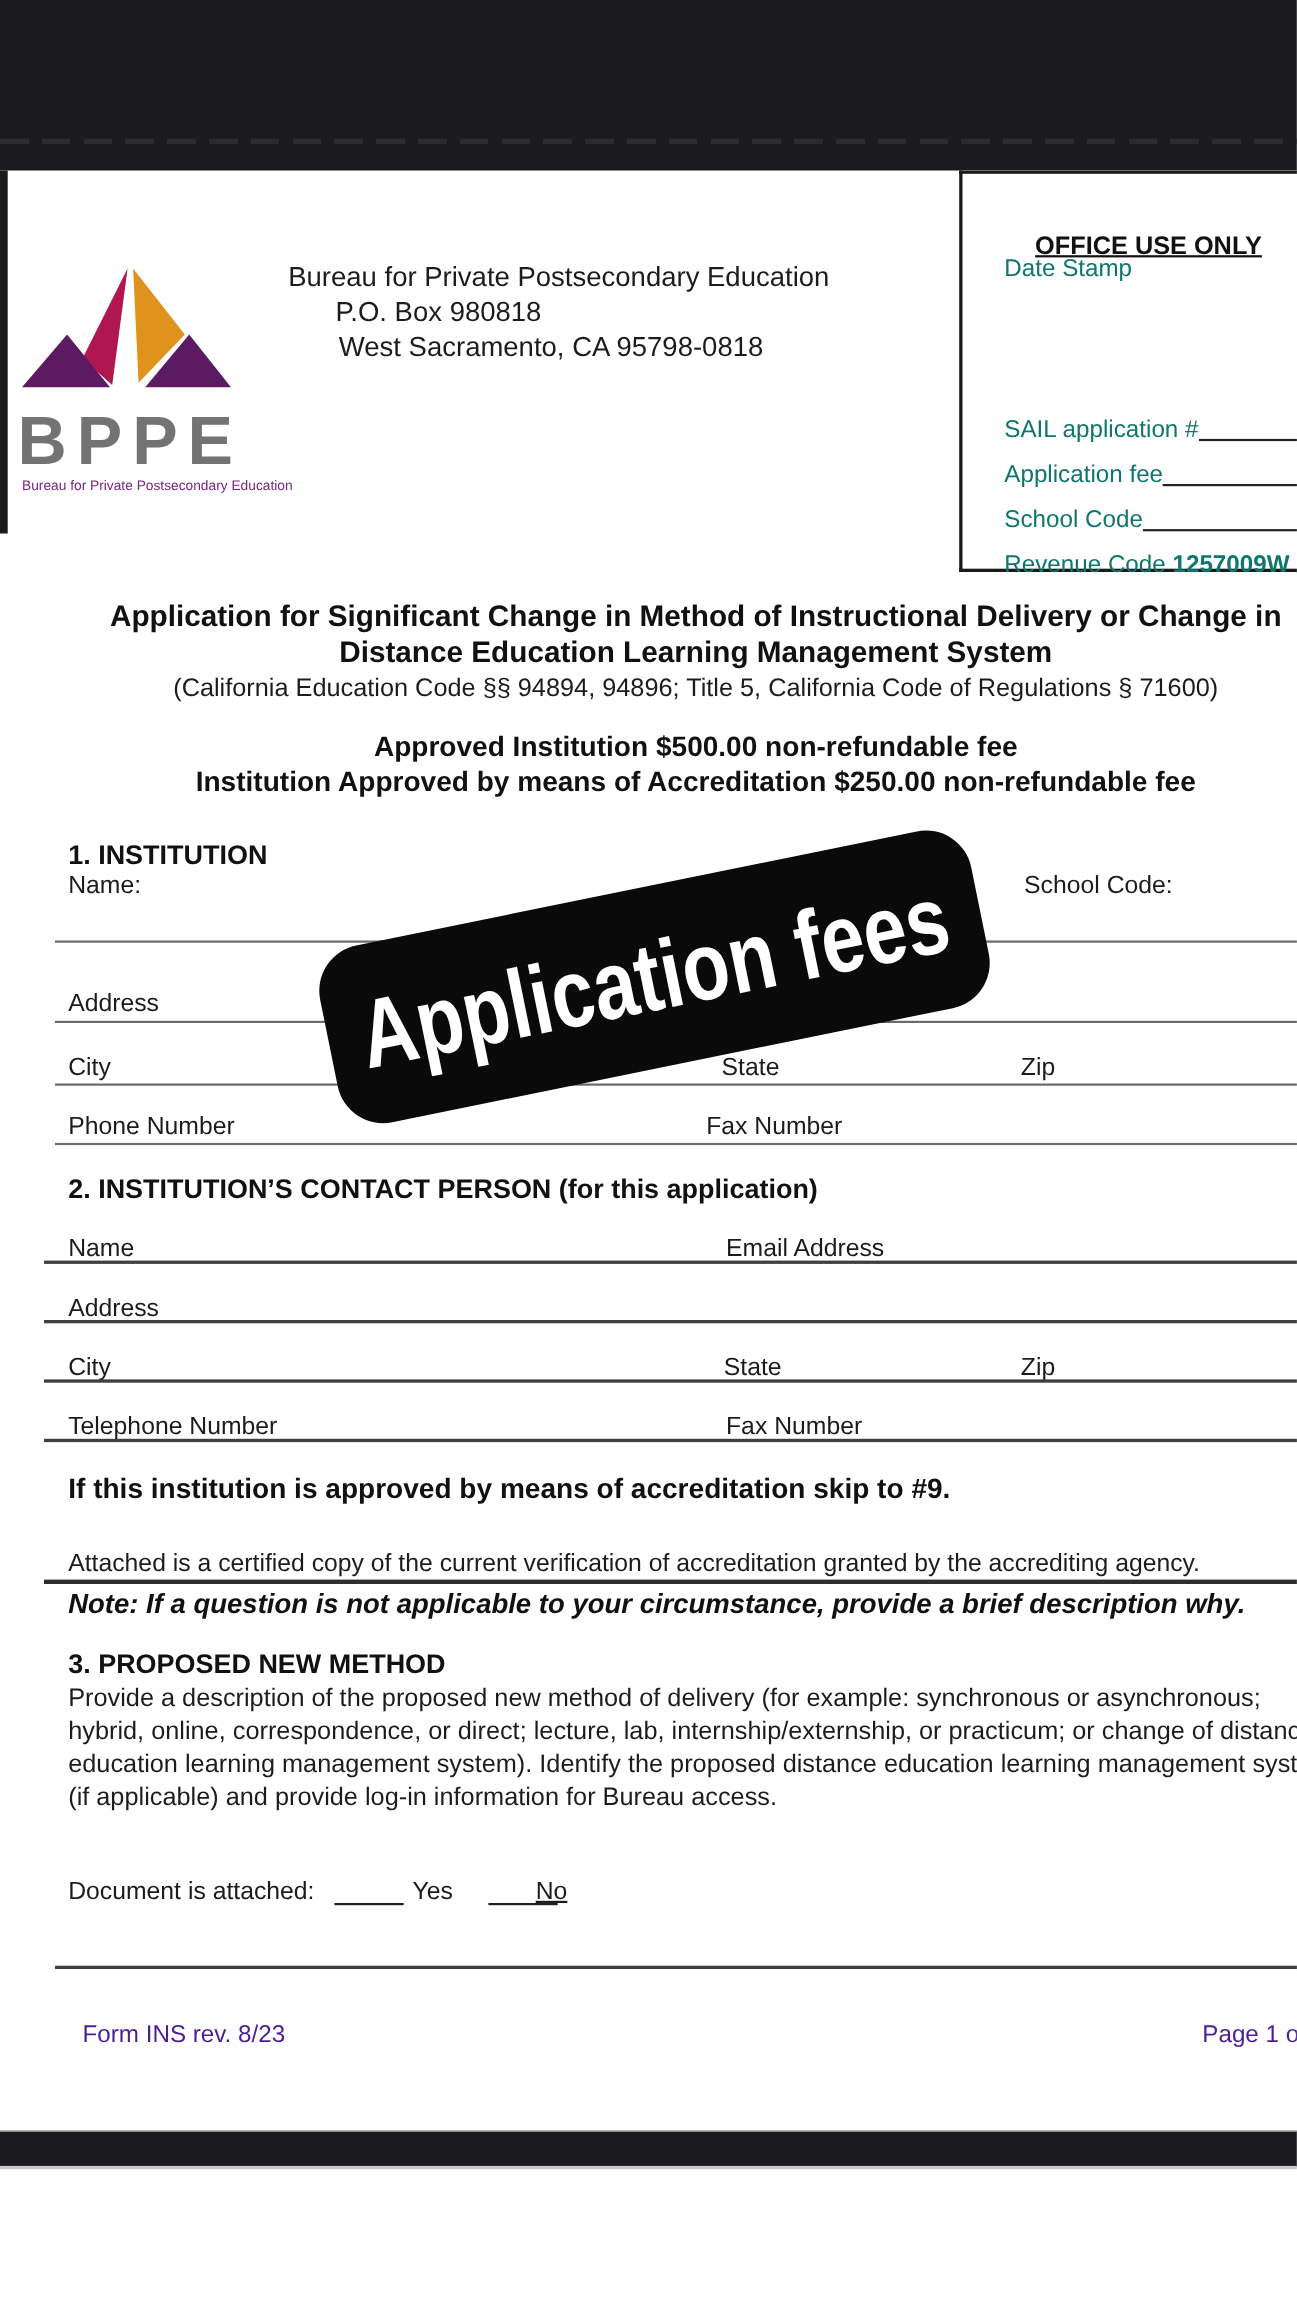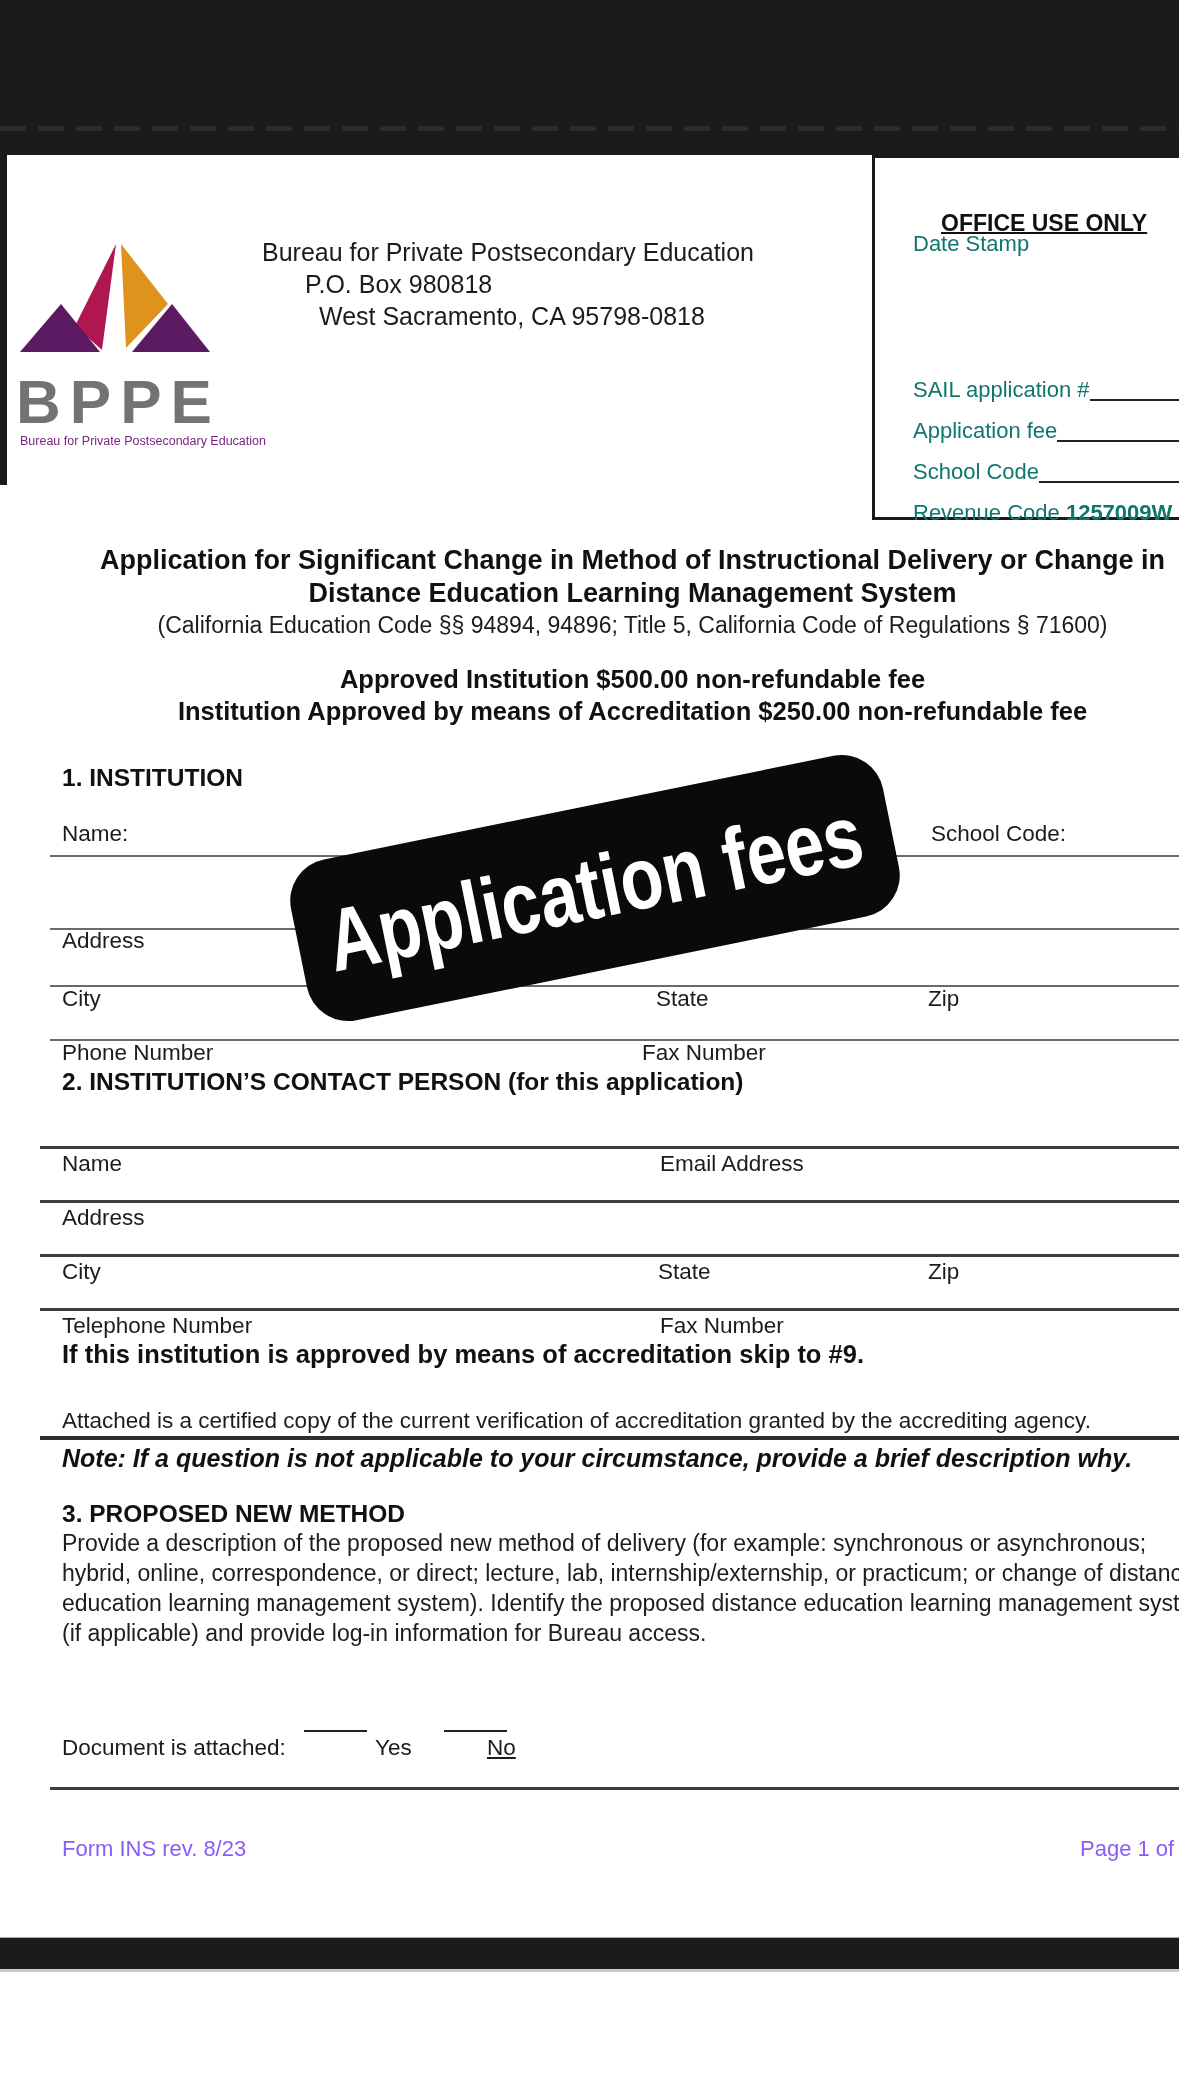--- a/index.html
+++ b/index.html
@@ -18,46 +18,46 @@
   .bottom-band{left:0;top:1937px;width:1179px;height:32px;background:#1b1b1d;border-top:1px solid #a9a9ad;}
   .bottom-hairline{left:0;top:1969px;width:1179px;height:3px;background:#c9c9cd;}
   
   .logo-svg{left:20px;top:242px;}
   .wordmark{left:16px;top:366px;font-size:62px;font-weight:bold;color:#737373;letter-spacing:9px;}
   .logo-tagline{left:20px;top:434px;font-size:12.5px;color:#7b2384;letter-spacing:0;}
   
   .addr{font-size:25px;color:#1c1c1c;}
   .addr1{left:262px;top:238px;}
   .addr2{left:305px;top:270px;}
-  .addr3{left:319px;top:302px;}
+  .addr3{left:308px;top:302px;}
   
   .office-box{left:872px;top:155px;width:420px;height:359px;background:#fff;
     border-left:3px solid #1a1a1a;border-top:3px solid #1a1a1a;border-bottom:3px solid #1a1a1a;}
   .office-box .row{position:absolute;left:38px;white-space:nowrap;font-size:22px;color:#0f766e;}
   .office-title{position:absolute;left:66px;top:52px;font-size:23px;font-weight:bold;
     text-decoration:underline;text-decoration-thickness:2px;white-space:nowrap;color:#111;}
   .blank{display:inline-block;border-bottom:2px solid #222;height:22px;vertical-align:-4px;}
   .bold{font-weight:bold;}
   
   .form-title{left:0;top:544px;width:1265px;text-align:center;font-size:27px;font-weight:bold;
     line-height:33px;white-space:pre-line;color:#111;}
   .form-subtitle{left:0;top:612px;width:1265px;text-align:center;font-size:23px;color:#1c1c1c;}
   .fee-schedule{left:0;top:663px;width:1265px;text-align:center;font-size:25.5px;font-weight:bold;
     line-height:32px;white-space:pre-line;color:#111;}
   
   .h-sec{font-size:24.5px;font-weight:bold;color:#111;white-space:nowrap;}
-  .lbl{font-size:22.5px;color:#1c1c1c;white-space:nowrap;margin-top:29px;}
+  .lbl{font-size:22.5px;color:#1c1c1c;white-space:nowrap;}
   .hline{height:2px;background:#6a6a6a;}
   .hline2{height:3px;background:#3f3f3f;}
   .hline3{height:4px;background:#2e2e2e;}
   .skip-notice{font-size:25.5px;font-weight:bold;color:#111;white-space:nowrap;}
   .attached-stmt{font-size:22.5px;color:#1c1c1c;white-space:nowrap;}
   .na-note{font-size:25px;font-weight:bold;font-style:italic;color:#111;white-space:nowrap;}
   .para{font-size:23px;line-height:30px;color:#1c1c1c;white-space:pre-line;width:1220px;}
-  .footer-text{font-size:22px;color:#8b5cf6;white-space:nowrap;}
+  .footer-text{font-size:22px;color:#4c1d95;white-space:nowrap;margin-left:13px;}
   
   .sticker{left:293px;top:806px;width:604px;height:164px;background:#0a0a0a;border-radius:42px;
     transform:rotate(-11.5deg);display:flex;align-items:center;justify-content:center;z-index:5;}
   .sticker-text{color:#ffffff;font-size:88px;font-weight:bold;transform:scaleX(0.8);
     white-space:nowrap;letter-spacing:0px;}
 </style>
 </head>
 <body>
 
 <div class="abs top-bar">

